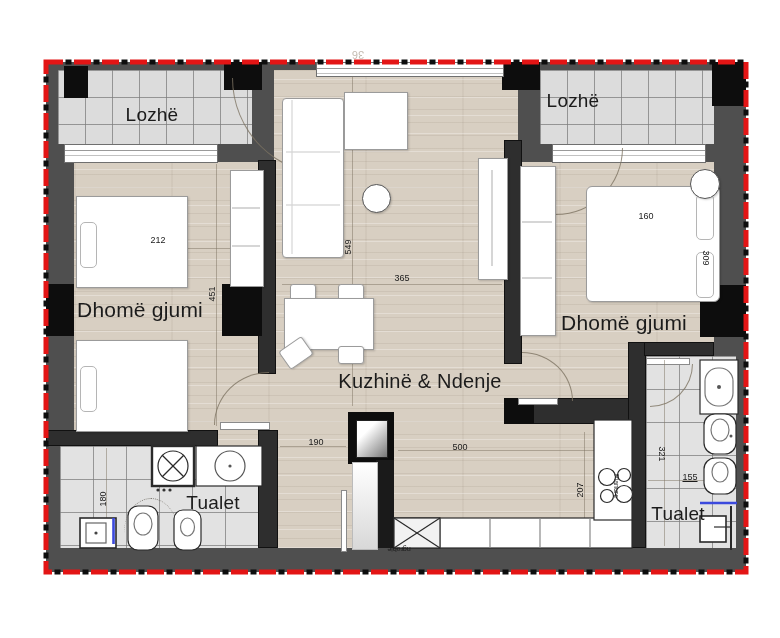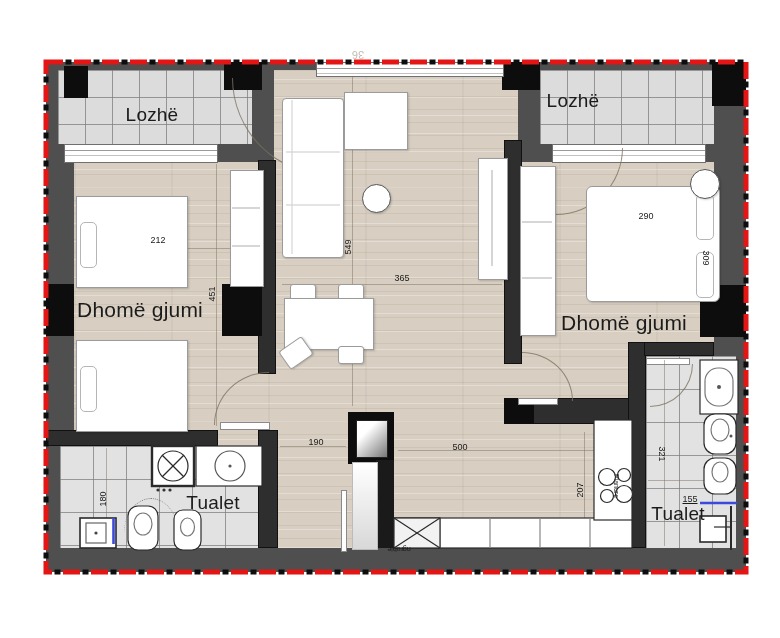--- a/index.html
+++ b/index.html
@@ -187,34 +187,35 @@
       <line x1="232" y1="246" x2="260" y2="246" stroke="#bbb"></line>
       <line x1="522" y1="222" x2="552" y2="222" stroke="#bbb"></line>
       <line x1="522" y1="278" x2="552" y2="278" stroke="#bbb"></line>
     </g>
   </svg>
 
   <div id="labels-layer" class="abs" style="left:0;top:0;width:780px;height:638px;">
       <span class="room-label" style="left: 152px; top: 115px; font-size: 19px; transform: translate(-50%, -50%) rotate(0deg);">Lozhë</span>
       <span class="room-label" style="left: 573px; top: 101px; font-size: 19px; transform: translate(-50%, -50%) rotate(0deg);">Lozhë</span>
       <span class="room-label" style="left: 140px; top: 310px; font-size: 21px; transform: translate(-50%, -50%) rotate(0deg);">Dhomë gjumi</span>
+      <span class="room-label" style="left: 420px; top: 381px; font-size: 20px; transform: translate(-50%, -50%) rotate(0deg);">Kuzhinë &amp; Ndenje</span>
       <span class="room-label" style="left: 624px; top: 323px; font-size: 21px; transform: translate(-50%, -50%) rotate(0deg);">Dhomë gjumi</span>
       <span class="room-label" style="left: 213px; top: 503px; font-size: 19px; transform: translate(-50%, -50%) rotate(0deg);">Tualet</span>
       <span class="room-label" style="left: 678px; top: 514px; font-size: 19px; transform: translate(-50%, -50%) rotate(0deg);">Tualet</span>
       <span class="dim-label" style="left: 158px; top: 240px; transform: translate(-50%, -50%) rotate(0deg);">212</span>
       <span class="dim-label" style="left: 212px; top: 294px; transform: translate(-50%, -50%) rotate(-90deg);">451</span>
       <span class="dim-label" style="left: 348px; top: 247px; transform: translate(-50%, -50%) rotate(-90deg);">549</span>
       <span class="dim-label" style="left: 402px; top: 278px; transform: translate(-50%, -50%) rotate(0deg);">365</span>
       <span class="dim-label" style="left: 316px; top: 442px; transform: translate(-50%, -50%) rotate(0deg);">190</span>
       <span class="dim-label" style="left: 460px; top: 447px; transform: translate(-50%, -50%) rotate(0deg);">500</span>
-      <span class="dim-label" style="left: 646px; top: 216px; transform: translate(-50%, -50%) rotate(0deg);">290</span>
+      <span class="dim-label" style="left: 646px; top: 216px; transform: translate(-50%, -50%) rotate(0deg);">160</span>
       <span class="dim-label" style="left: 706px; top: 258px; transform: translate(-50%, -50%) rotate(90deg);">309</span>
       <span class="dim-label" style="left: 580px; top: 490px; transform: translate(-50%, -50%) rotate(-90deg);">207</span>
       <span class="dim-label" style="left: 662px; top: 454px; transform: translate(-50%, -50%) rotate(90deg);">321</span>
-      <span class="dim-label" style="left: 690px; top: 499px; transform: translate(-50%, -50%) rotate(0deg); text-decoration: underline;">155</span>
+      <span class="dim-label" style="left: 690px; top: 477px; transform: translate(-50%, -50%) rotate(0deg); text-decoration: underline;">155</span>
       <span class="dim-label" style="left: 103px; top: 499px; transform: translate(-50%, -50%) rotate(-90deg);">180</span>
       <span class="annot-label" style="left: 399px; top: 549px; font-size: 7px; transform: translate(-50%, -50%) rotate(180deg);">ngrohje</span>
       <span class="annot-label" style="left: 616px; top: 486px; font-size: 7px; transform: translate(-50%, -50%) rotate(90deg);">Pianure</span>
       <span class="annot-label" style="left: 358px; top: 55px; font-size: 11px; color: rgb(196, 188, 178); transform: translate(-50%, -50%) rotate(180deg);">36</span>
     </div>
 
   <svg width="780" height="638" viewBox="0 0 780 638">
     <rect x="46" y="62" width="700" height="510" fill="none" stroke="#0d0d0d" stroke-width="5" stroke-dasharray="6 22" stroke-dashoffset="-19.5"></rect>
     <rect x="46" y="62" width="700" height="510" fill="none" stroke="#e31515" stroke-width="5" stroke-dasharray="17 11"></rect>
   </svg>

